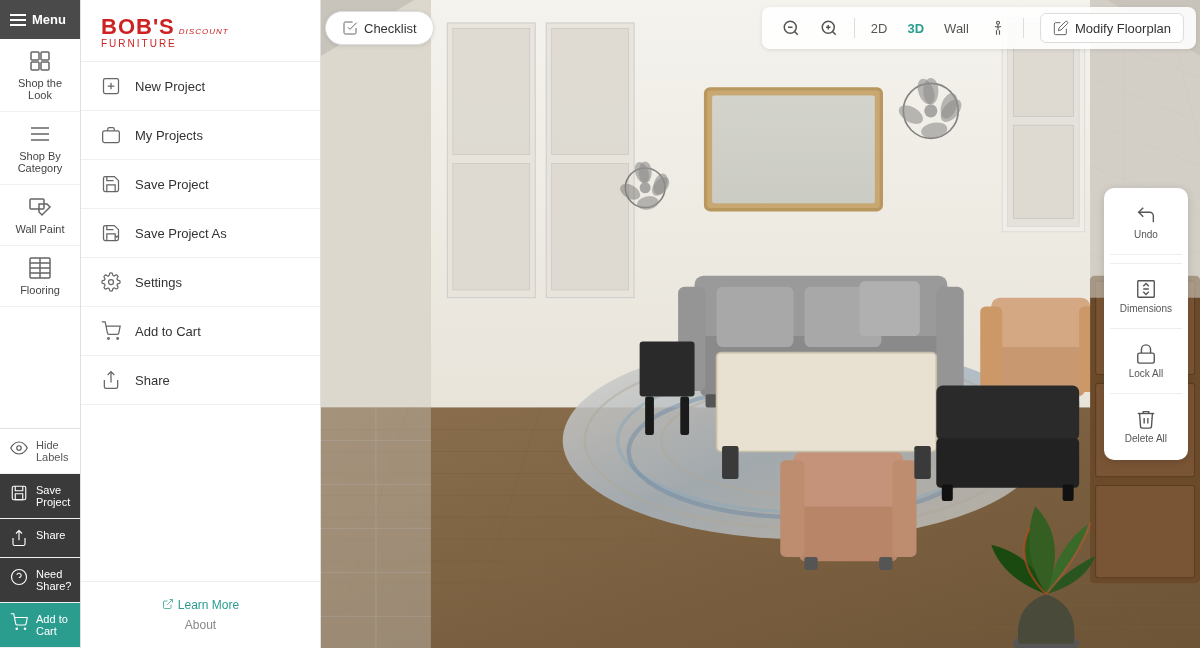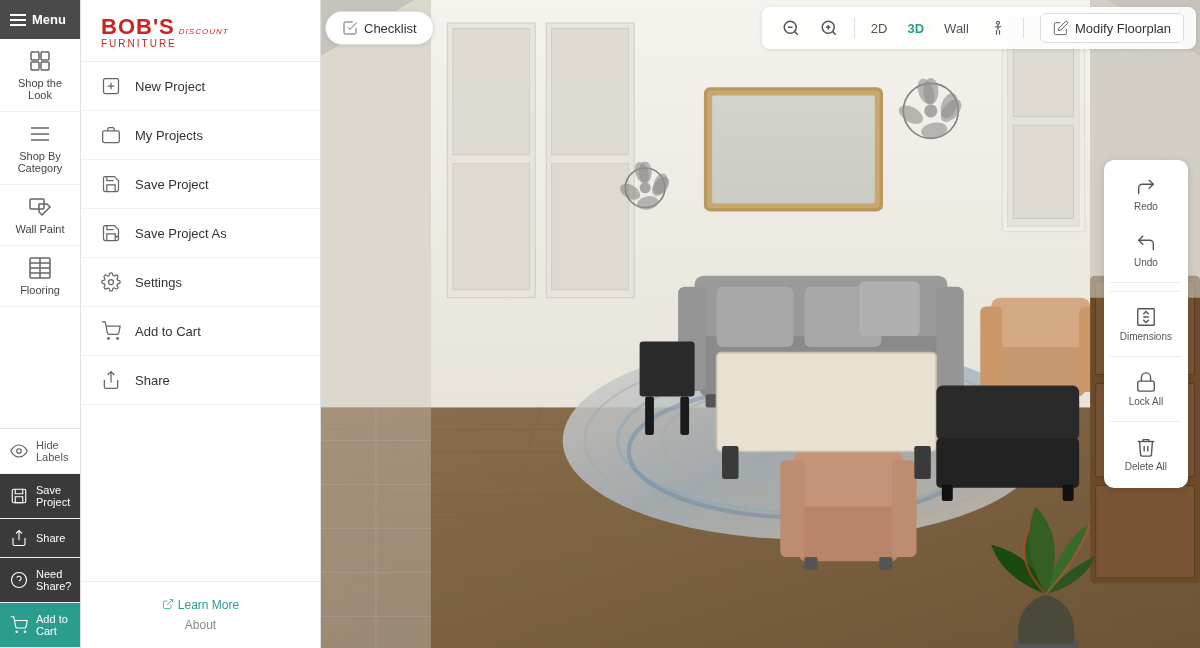--- a/index.html
+++ b/index.html
@@ -47,21 +47,21 @@
       text-align: center;
     }
     .sidebar-item svg { width: 24px; height: 24px; }
 
     .sidebar-bottom {
       margin-top: auto;
       border-top: 1px solid #e0e0e0;
     }
     .sidebar-bottom-item {
       display: flex;
-      align-items: center;
+      align-items: flex-start;
       gap: 8px;
       padding: 10px 10px;
       cursor: pointer;
       font-size: 11px;
       color: #555;
       border-bottom: 1px solid #f0f0f0;
     }
     .sidebar-bottom-item.teal {
       background: #2a9d8f;
       color: #fff;
@@ -666,27 +666,20 @@
       <line x1="0" y1="590" x2="100" y2="590"></line>
       <line x1="0" y1="630" x2="100" y2="630"></line>
       <line x1="50" y1="400" x2="50" y2="648"></line>
     </g>
   </svg>
 
   
   <div class="right-tools">
     <div class="tool-item">
       <svg viewBox="0 0 24 24" fill="none" stroke="#555" stroke-width="1.5">
-        <polyline points="15 14 20 9 15 4"></polyline>
-        <path d="M4 20v-7a4 4 0 014-4h12"></path>
-      </svg>
-      <span>Redo</span>
-    </div>
-    <div class="tool-item">
-      <svg viewBox="0 0 24 24" fill="none" stroke="#555" stroke-width="1.5">
         <polyline points="9 14 4 9 9 4"></polyline>
         <path d="M20 20v-7a4 4 0 00-4-4H4"></path>
       </svg>
       <span>Undo</span>
     </div>
     <div class="tool-divider"></div>
     <div class="tool-divider"></div>
     <div class="tool-item">
       <svg viewBox="0 0 24 24" fill="none" stroke="#555" stroke-width="1.5">
         <path d="M21 3H3M21 21H3M3 3v18M21 3v18"></path>

